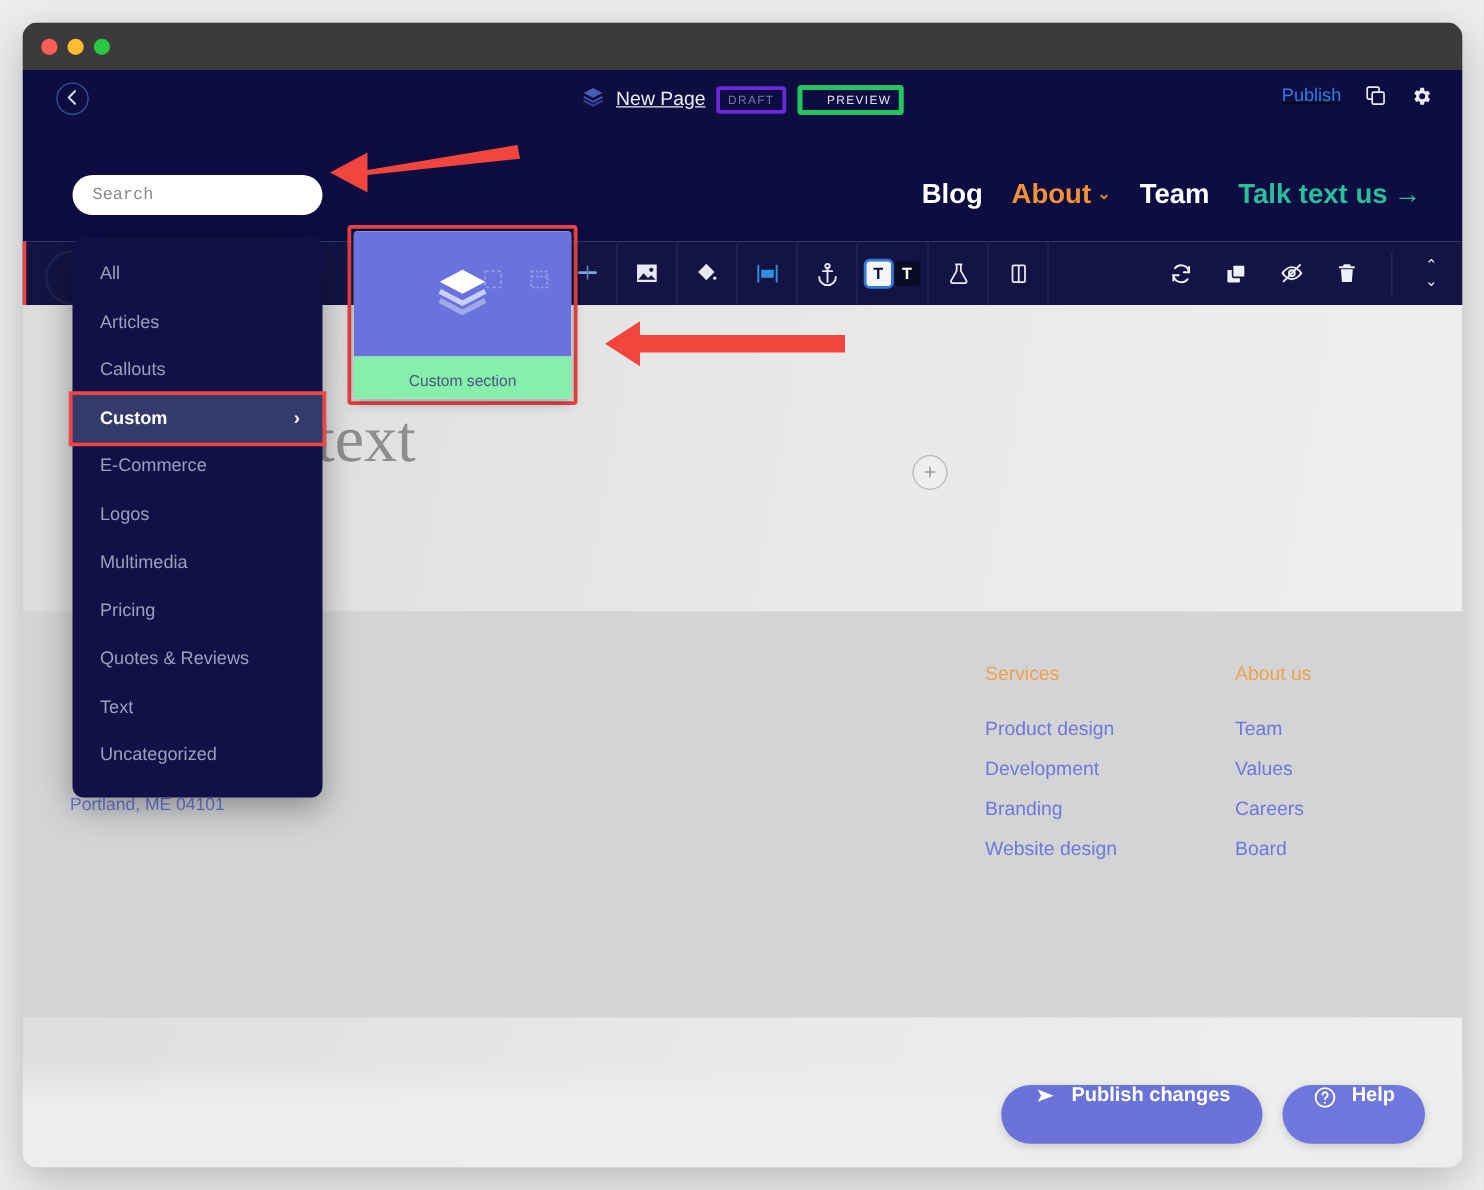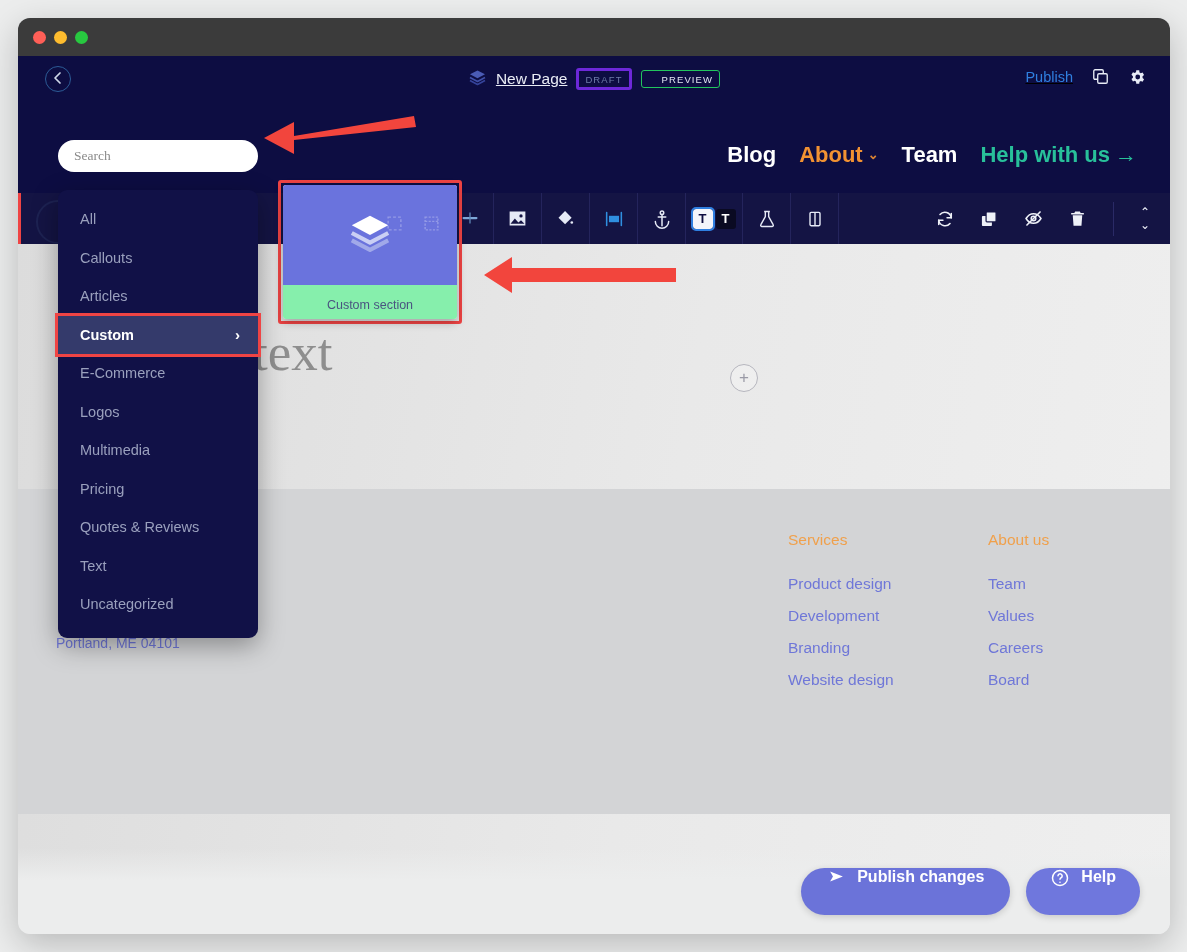--- a/index.html
+++ b/index.html
@@ -50,21 +50,21 @@
     position: absolute; left: 0; right: 0; top: 12px;
     display: flex; align-items: center; justify-content: center; gap: 9px;
     color: #dfe4f0; font-size: 15px;
   }
   #header-center .pg-title { font-size: 15.5px; color: #e9ecf5; text-decoration: underline; }
   .pill {
     font-size: 9.5px; letter-spacing: 1.1px;
     padding: 2.5px 6px 2px; border-radius: 3px;
   }
   .pill.draft   { color: #6e7ba8; border: 3px solid #6d28d9; }
-  .pill.preview { color: #e3e7f2; border: 1px solid #22c55e; padding-left: 20px; }
+  .pill.preview { color: #e3e7f2; border: 4px solid #22c55e; padding-left: 20px; }
   #header-right {
     position: absolute; right: 24px; top: 11px;
     display: flex; align-items: center; gap: 18px; text-decoration: underline;
   }
   #publish-link { color: #2f7fe0; font-size: 14.5px; cursor: pointer; }
   .hdr-icon { color: #e8ecf6; cursor: pointer; display: flex; }
 
   
   #site-nav {
     position: absolute; left: 0; top: 98px;
@@ -183,21 +183,21 @@
   
   #search-box {
     position: absolute; left: 40px; top: 122px;
     width: 200px; height: 32px; border-radius: 16px;
     background: #ffffff; display: flex; align-items: center;
     padding: 0 16px; z-index: 30;
   }
   #search-input {
     border: none; outline: none; width: 100%;
     font-size: 13.5px; color: #333; background: transparent;
-    font-family: Liberation Serif, serif;
+    font-family: Liberation Mono, monospace;
   }
   #search-input::placeholder { color: #8a8a8a; }
 
   #category-menu {
     position: absolute; left: 40px; top: 172px;
     width: 200px; padding: 10px 0 14px;
     background: #111147; border-radius: 9px;
     z-index: 28; box-shadow: 0 8px 26px rgba(0,0,0,.35);
   }
   .cat-item {
@@ -297,21 +297,21 @@
   </div>
 
   <nav id="site-nav">
     <a class="nav-blog">Blog</a>
     <a class="nav-about">
       <span>About</span>
       <span class="caret">⌄</span>
     </a>
     <a class="nav-team">Team</a>
     <a class="nav-cta">
-      <span>Help with us</span>
+      <span>Talk text us</span>
       <span>→</span>
     </a>
   </nav>
 
   <div id="toolbar">
     <div class="tb-left">
       <div class="tb-cell">
         <svg width="22" height="22" viewBox="0 0 24 24" fill="none">
           <path d="M5 11h14" stroke="#7fa8d8" stroke-width="2.4" stroke-linecap="round"></path>
           <path d="M12 5v12" stroke="#5f87b8" stroke-width="1.4"></path>
@@ -444,24 +444,24 @@
 
   <div id="search-box">
     <input id="search-input" type="text" placeholder="Search" style="">
   </div>
 
   <div id="category-menu">
     <div class="cat-item">
       <span>All</span>
     </div>
     <div class="cat-item">
+      <span>Articles</span>
+    </div>
+    <div class="cat-item">
       <span>Callouts</span>
-    </div>
-    <div class="cat-item">
-      <span>Articles</span>
     </div>
     <div class="cat-item active">
       <span>Custom</span>
       <span class="chev">›</span>
     </div>
     <div class="cat-item">
       <span>E-Commerce</span>
     </div>
     <div class="cat-item">
       <span>Logos</span>

